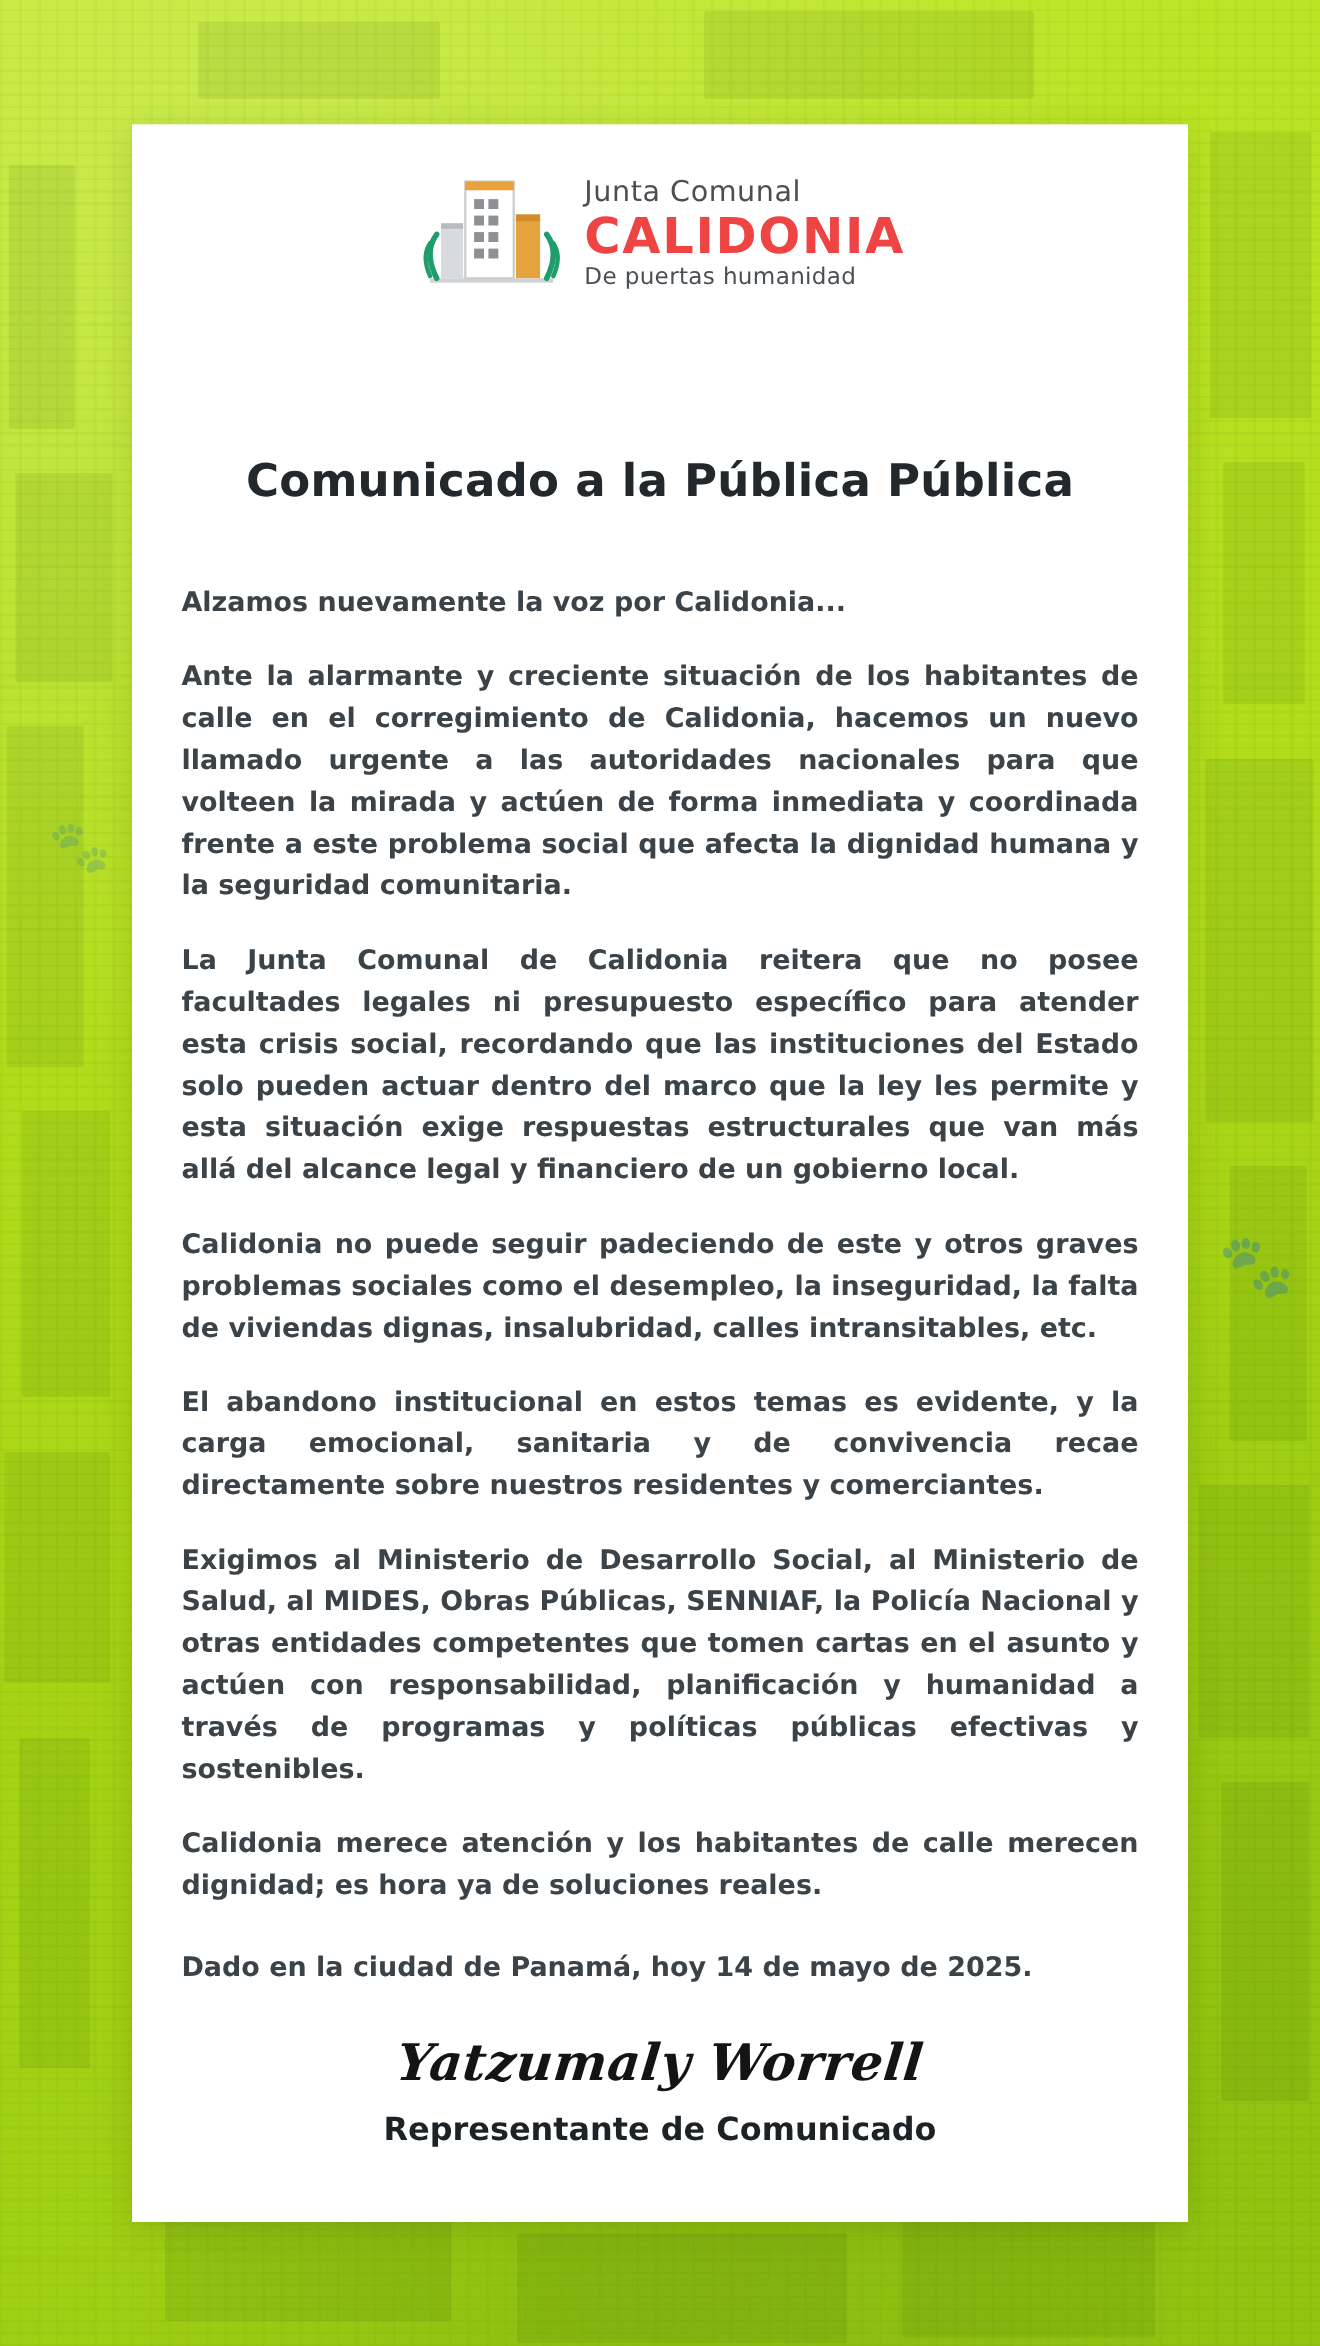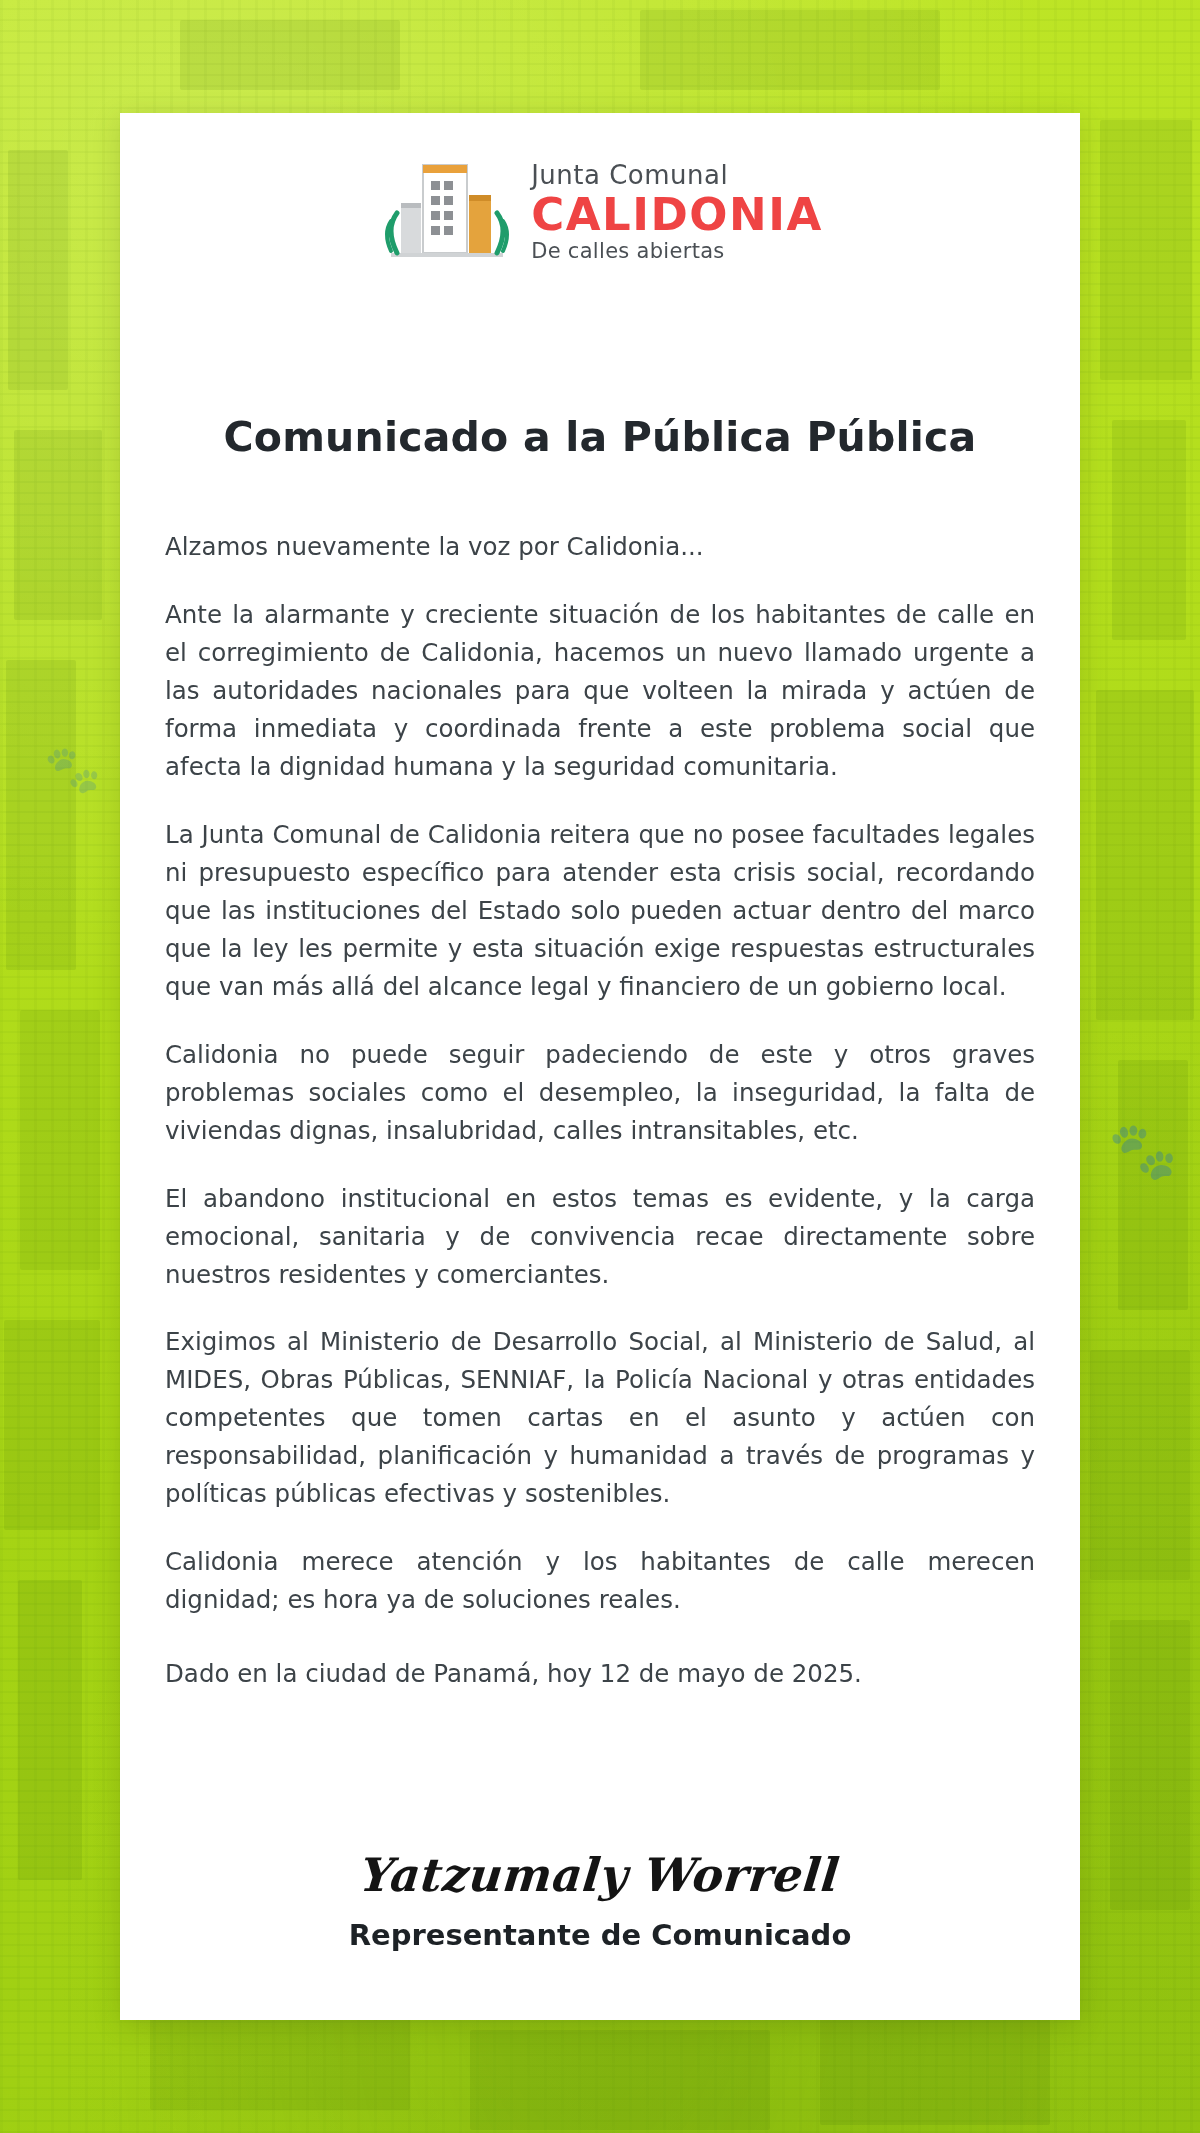--- a/index.html
+++ b/index.html
@@ -125,20 +125,21 @@
     right: 45px;
     top: 415px;
     color: #3c4348;
     font-size: 24.5px;
     line-height: 1.55;
   }
   .body-copy p {
     margin: 0 0 30px 0;
     text-align: justify;
     text-justify: inter-word;
+    font-weight: bold;
   }
   .body-copy p.no-justify {
     text-align: left;
   }
   .body-copy p.spaced-top {
     margin-top: 36px;
   }
 
   
   .sign-wrap {
@@ -223,36 +224,36 @@
 
           <path d="M20 58 q-12 16 0 40" stroke="#1f9d6b" stroke-width="5" fill="none" stroke-linecap="round"></path>
           <path d="M14 66 q-8 12 0 30" stroke="#1f9d6b" stroke-width="4" fill="none" stroke-linecap="round"></path>
           <path d="M120 58 q12 16 0 40" stroke="#1f9d6b" stroke-width="5" fill="none" stroke-linecap="round"></path>
           <path d="M126 66 q8 12 0 30" stroke="#1f9d6b" stroke-width="4" fill="none" stroke-linecap="round"></path>
         </svg>
       </div>
       <div class="logo-text">
         <div class="logo-line1">Junta Comunal</div>
         <div class="logo-line2">CALIDONIA</div>
-        <div class="logo-line3">De calles abiertas</div>
+        <div class="logo-line3">De puertas humanidad</div>
       </div>
     </div>
   </div>
 
   <div class="doc-title">Comunicado a la Pública Pública</div>
 
   <div class="body-copy">
     <p class="no-justify">Alzamos nuevamente la voz por Calidonia...</p>
     <p>Ante la alarmante y creciente situación de los habitantes de calle en el corregimiento de Calidonia, hacemos un nuevo  llamado urgente a las autoridades nacionales para que volteen la mirada y actúen de forma inmediata y coordinada frente a este problema social que afecta la dignidad humana y la seguridad comunitaria.</p>
     <p>La Junta Comunal de Calidonia reitera que no posee facultades legales ni presupuesto específico para atender esta crisis social, recordando que las instituciones del Estado solo pueden actuar dentro del marco que la ley les permite y esta situación exige respuestas estructurales que van más allá del alcance legal y financiero de un gobierno local.</p>
     <p>Calidonia no puede seguir padeciendo de este y otros graves problemas sociales como el desempleo, la inseguridad, la falta de viviendas dignas, insalubridad, calles intransitables, etc.</p>
     <p>El abandono institucional en estos temas es evidente, y la carga emocional, sanitaria y de convivencia recae directamente sobre nuestros residentes y comerciantes.</p>
     <p>Exigimos al Ministerio de Desarrollo Social, al Ministerio de Salud, al MIDES, Obras Públicas, SENNIAF, la Policía Nacional y otras entidades competentes que tomen cartas en el asunto y actúen con responsabilidad, planificación y humanidad a través de programas y políticas públicas efectivas y sostenibles.</p>
     <p>Calidonia merece atención y los habitantes de calle merecen dignidad; es hora ya de soluciones reales.</p>
-    <p class="no-justify spaced-top">Dado en la ciudad de Panamá, hoy 12 de mayo de 2025.</p>
+    <p class="no-justify spaced-top">Dado en la ciudad de Panamá, hoy 14 de mayo de 2025.</p>
   </div>
 
   <div class="sign-wrap">
     <div class="sign-name">Yatzumaly Worrell</div>
     <div class="sign-role">Representante de Comunicado</div>
   </div>
 
 </div>
 
 </body></html>

